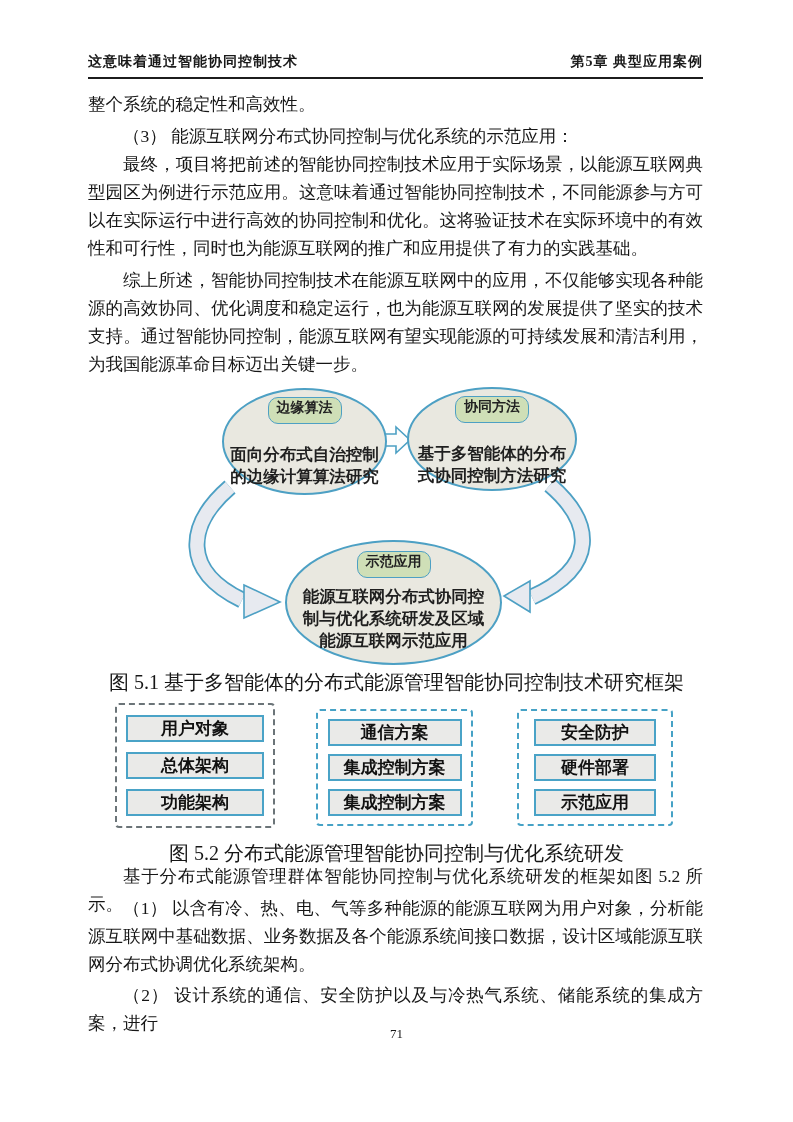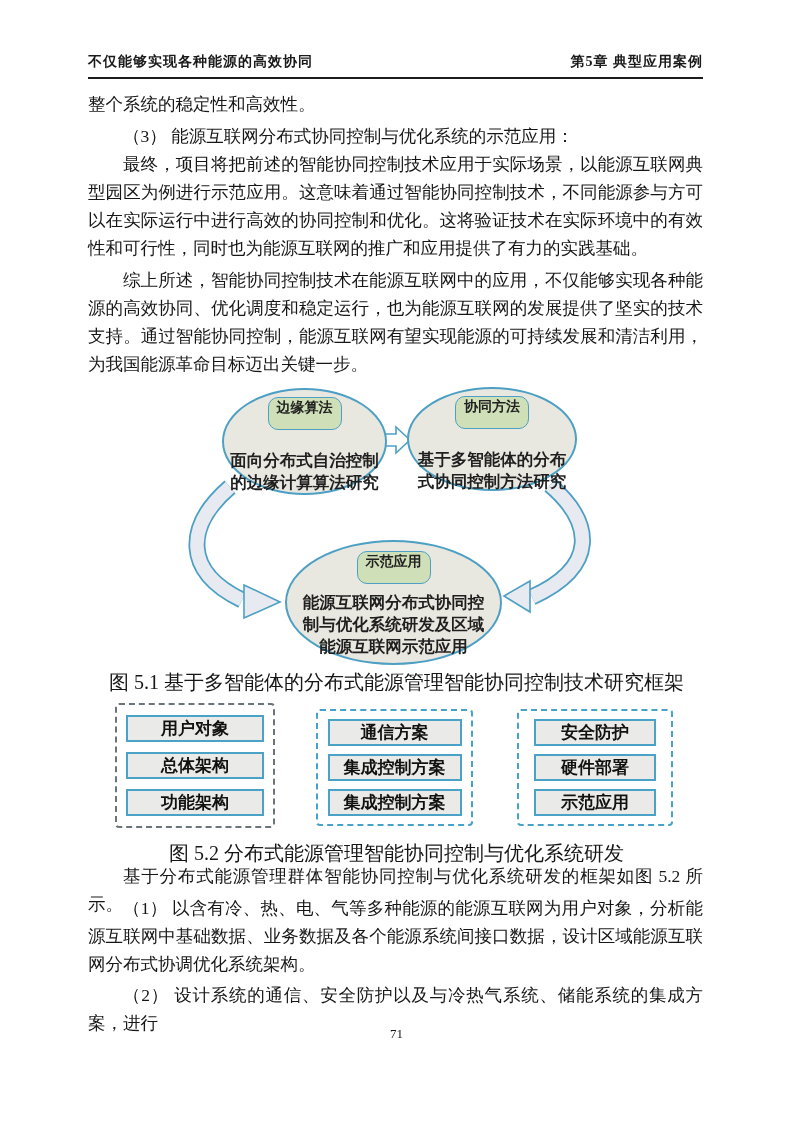--- a/index.html
+++ b/index.html
@@ -26,21 +26,21 @@
   .fig1 svg { position:absolute; left:180px; top:0; }
   .ellipse {
     position:absolute; border:2px solid #4da0c4; border-radius:50%;
     background:#e9e8e0; display:flex; flex-direction:column; align-items:center;
   }
   .e1 { left:222px; top:3px;   width:165px; height:107px; padding-top:7px; }
   .e2 { left:407px; top:2px;   width:170px; height:104px; padding-top:7px; }
   .e3 { left:285px; top:155px; width:217px; height:125px; padding-top:9px; }
   .badge {
     background:#cfdfb7; border:1.5px solid #4da0c4; border-radius:10px;
-    padding:1px 8px 12px 8px; font-size:14px; font-weight:bold; color:#222; line-height:18px;
+    padding:1px 8px 6px 8px; font-size:14px; font-weight:bold; color:#222; line-height:18px;
   }
   .etext { margin-top:20px; text-align:center; font-weight:bold; font-size:16.5px; line-height:22px; color:#1f1f1f; }
   .e3 .etext { margin-top:8px; }
   
   .caption { position:absolute; left:0; width:793px; text-align:center; font-size:20px; color:#161616; }
   .cap1 { top:669px; } .cap2 { top:840px; }
   
   .fig2 { position:absolute; left:0; top:700px; width:793px; height:140px; }
   .group {
     position:absolute; border:2px dashed #46a2c6; border-radius:4px;
@@ -56,21 +56,21 @@
   }
   .g1 .gbox { width:138px; } .g2 .gbox { width:134px; } .g3 .gbox { width:122px; }
   
   .pageno { position:absolute; left:0; top:1026px; width:793px; text-align:center; font-size:13px; color:#161616; }
 </style>
 </head>
 <body>
 
 <div class="page">
 
-  <div class="hdr-left">不仅能够实现各种能源的高效协同</div>
+  <div class="hdr-left">这意味着通过智能协同控制技术</div>
   <div class="hdr-right">第5章 典型应用案例</div>
   <div class="hdr-rule"></div>
 
   <div class="para p0">整个系统的稳定性和高效性。</div>
   <div class="para p1 indent">（3） 能源互联网分布式协同控制与优化系统的示范应用：</div>
   <div class="para p2 indent">最终，项目将把前述的智能协同控制技术应用于实际场景，以能源互联网典型园区为例进行示范应用。这意味着通过智能协同控制技术，不同能源参与方可以在实际运行中进行高效的协同控制和优化。这将验证技术在实际环境中的有效性和可行性，同时也为能源互联网的推广和应用提供了有力的实践基础。</div>
   <div class="para p3 indent">综上所述，智能协同控制技术在能源互联网中的应用，不仅能够实现各种能源的高效协同、优化调度和稳定运行，也为能源互联网的发展提供了坚实的技术支持。通过智能协同控制，能源互联网有望实现能源的可持续发展和清洁利用，为我国能源革命目标迈出关键一步。</div>
 
   <div class="fig1">
     <svg width="440" height="285" viewBox="0 0 440 285">

